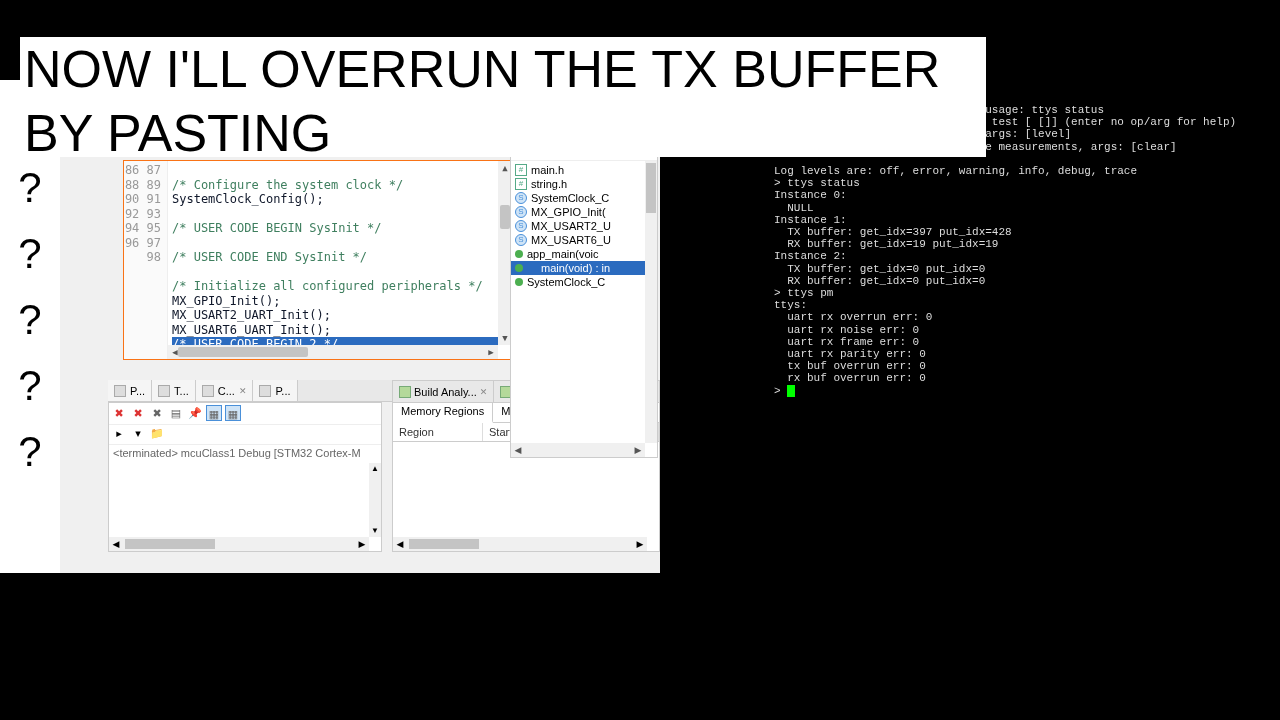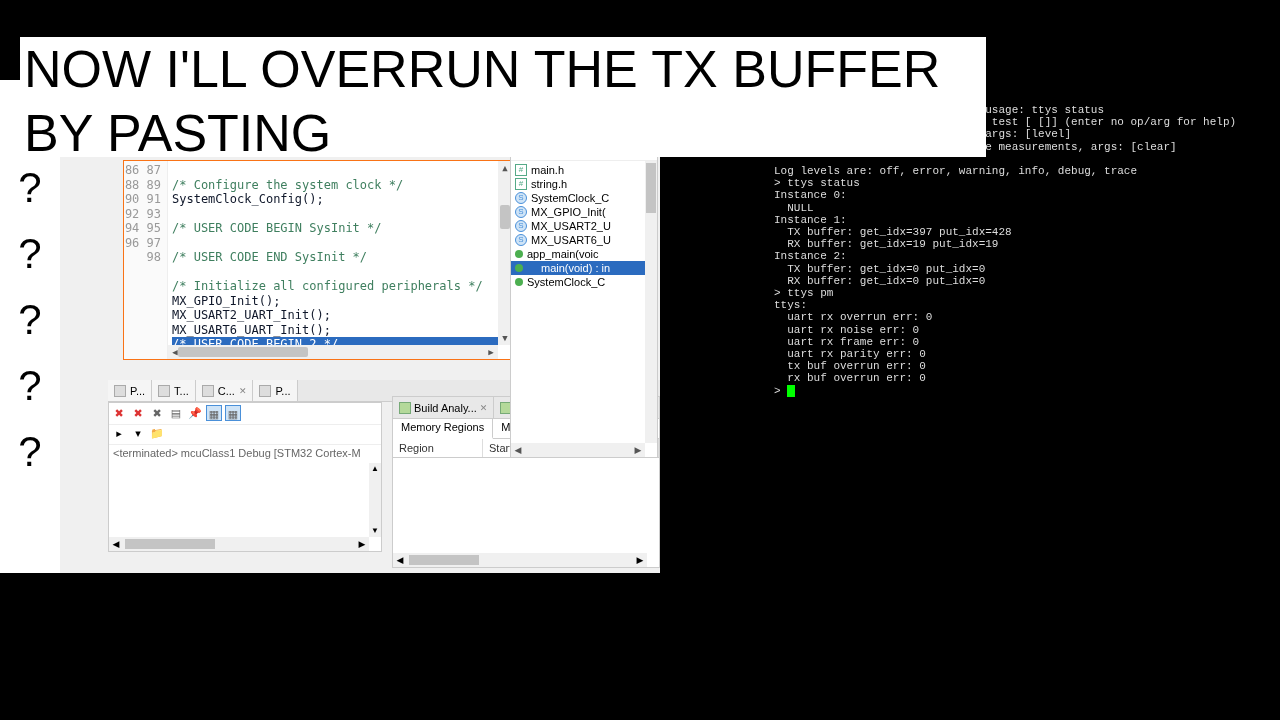--- a/index.html
+++ b/index.html
@@ -121,21 +121,21 @@
   .console .ctb .sel { background: #cfe4f7; border: 1px solid #4a90d9; }
   .console .clbl { font-size: 11px; padding: 2px 4px; color: #666; white-space: nowrap; overflow: hidden; }
   .console .cbody { font-family: Consolas, monospace; font-size: 11px; padding: 2px 6px; }
   .console .vscroll { position: absolute; right: 0; top: 60px; bottom: 14px; width: 12px; background: #f0f0f0; }
   .console .vscroll .arr { position: absolute; width: 12px; height: 12px; font-size: 8px; text-align: center; line-height: 12px; }
   .console .hscroll { position: absolute; left: 0; right: 12px; bottom: 0; height: 14px; background: #f0f0f0; }
   .console .hscroll .thumb { position: absolute; left: 16px; top: 2px; height: 10px; width: 90px; background: #c4c4c4; }
   .console .hscroll .arr { position: absolute; width: 14px; height: 14px; font-size: 9px; text-align: center; line-height: 14px; }
   
   .build {
-    position: absolute; left: 284px; top: 16px; width: 268px; height: 172px;
+    position: absolute; left: 284px; top: 0; width: 268px; height: 172px;
     background: #fff; border: 1px solid #ccc;
   }
   .build .btabs { height: 22px; display: flex; background: #e8e8e8; border-bottom: 1px solid #ccc; font-size: 11px; }
   .build .btab { padding: 3px 6px; border-right: 1px solid #ccc; display: flex; gap: 3px; align-items: center; }
   .build .btab .bicon { width: 12px; height: 12px; background: #b4d99a; border: 1px solid #7a7; }
   .build .minmax { margin-left: auto; display: flex; gap: 4px; padding: 2px 4px; }
   .build .subtabs { height: 20px; border-bottom: 1px solid #ccc; display: flex; font-size: 11px; }
   .build .subtab { padding: 2px 8px; border-right: 1px solid #ccc; background: #fff; }
   .build .subtab.sel { background: #fff; border-bottom: 2px solid #fff; margin-bottom: -1px; }
   .build .thead { display: flex; font-size: 11px; border-bottom: 1px solid #ccc; }

